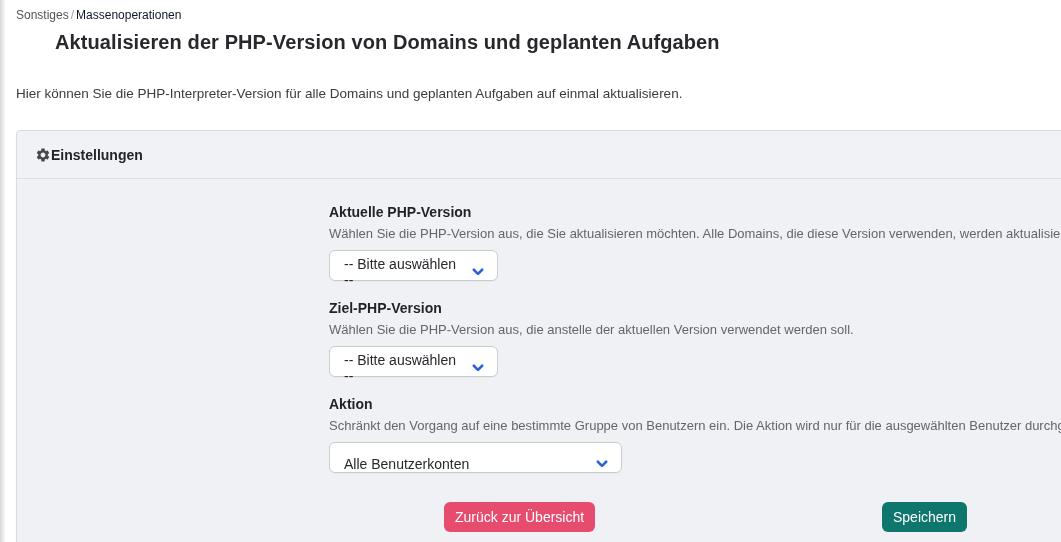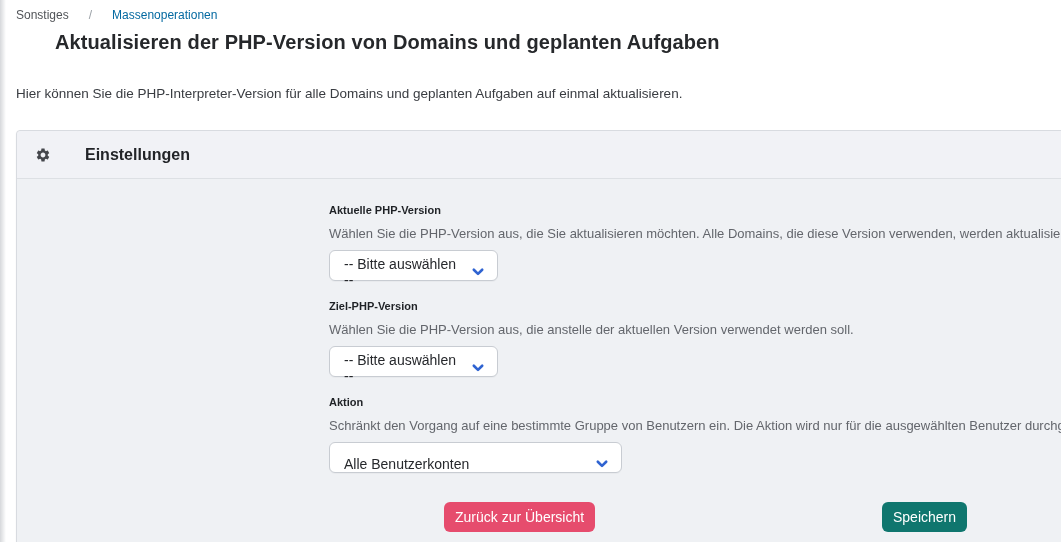--- a/index.html
+++ b/index.html
@@ -13,24 +13,24 @@
   }
   .left-edge-shadow {
     position: absolute; left: 0; top: 0; width: 6px; height: 542px;
     background: linear-gradient(to right, #d6d8db, rgba(255,255,255,0));
     z-index: 5;
   }
   
   .breadcrumb {
     position: absolute; left: 16px; top: 8px;
     font-size: 12px; line-height: 15px; color: #515458;
-    display: flex; gap: 20px; align-items: center;
+    display: flex; gap: 2px; align-items: center;
   }
   .breadcrumb .sep { color: #9aa0a6; }
-  .breadcrumb .crumb-link { color: #0369a1; text-decoration: none; cursor: pointer; }
+  .breadcrumb .crumb-link { color: #0f172a; text-decoration: none; cursor: pointer; }
   .page-title {
     position: absolute; left: 15px; top: 31px;
     font-size: 20px; font-weight: 700; color: #26282b;
     letter-spacing: 0.1px; white-space: nowrap; margin-left: 40px;
   }
   .page-intro {
     position: absolute; left: 16px; top: 86px;
     font-size: 13.5px; color: #393c41; white-space: nowrap; text-align: right;
   }
   
@@ -44,27 +44,26 @@
   }
   .card-header {
     position: absolute; left: 0; top: 0; right: 0; height: 48px;
     background: #f1f2f6;
     border-bottom: 1px solid #dde0e4;
     border-radius: 4px 4px 0 0;
     display: flex; align-items: center;
   }
   .card-header .gear { width: 16px; height: 16px; margin-left: 18px; display: inline-flex; }
   .card-header .panel-title {
-    margin-left: 34px;
-    font-size: 16px; font-weight: 700; color: #222428;
+    font-size: 14px; font-weight: 700; color: #222428;
   }
   
   .field-label {
     position: absolute; left: 312px;
-    font-size: 11px; font-weight: 700; color: #1f2226; white-space: nowrap;
+    font-size: 14px; font-weight: 700; color: #1f2226; white-space: nowrap;
   }
   .field-desc {
     position: absolute; left: 312px;
     font-size: 13px; color: #63666c; white-space: nowrap;
   }
   .select {
     position: absolute; left: 312px; height: 31px;
     background: #ffffff;
     border: 1px solid #c8ccd2;
     border-radius: 6px;

